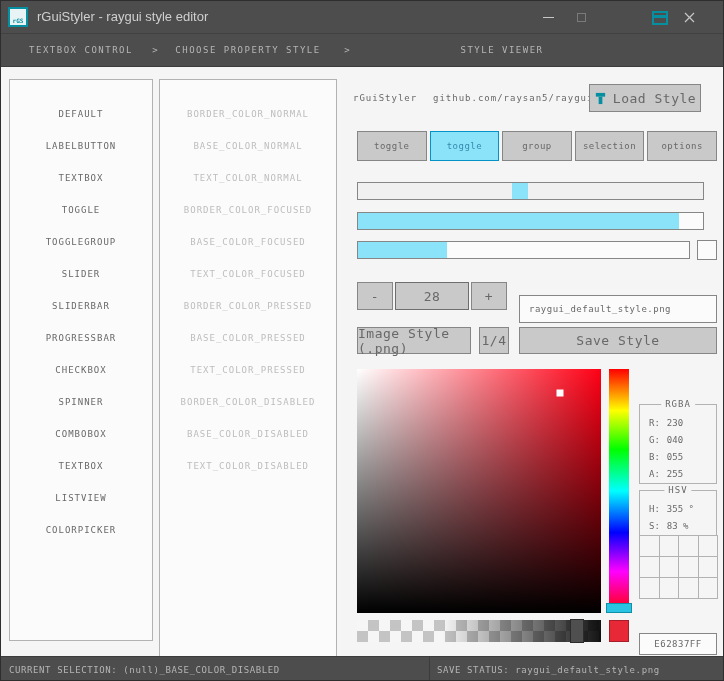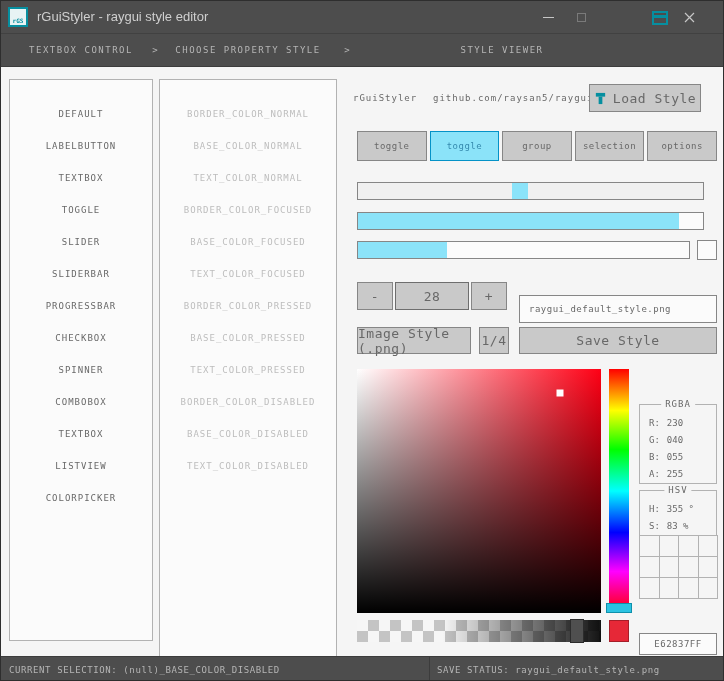--- a/index.html
+++ b/index.html
@@ -122,20 +122,21 @@
     <span class="bc-item" style="left:158px;width:178px">CHOOSE PROPERTY STYLE</span>
     <span class="bc-sep" style="left:340px">&gt;</span>
     <span class="bc-item" style="left:356px;width:290px">STYLE VIEWER</span>
   </div>
 
   <div class="list controls">
     <div class="list-item">DEFAULT</div>
     <div class="list-item">LABELBUTTON</div>
     <div class="list-item">TEXTBOX</div>
     <div class="list-item">TOGGLE</div>
+    <div class="list-item">TOGGLEGROUP</div>
     <div class="list-item">SLIDER</div>
     <div class="list-item">SLIDERBAR</div>
     <div class="list-item">PROGRESSBAR</div>
     <div class="list-item">CHECKBOX</div>
     <div class="list-item">SPINNER</div>
     <div class="list-item">COMBOBOX</div>
     <div class="list-item">TEXTBOX</div>
     <div class="list-item">LISTVIEW</div>
     <div class="list-item">COLORPICKER</div>
   </div>

